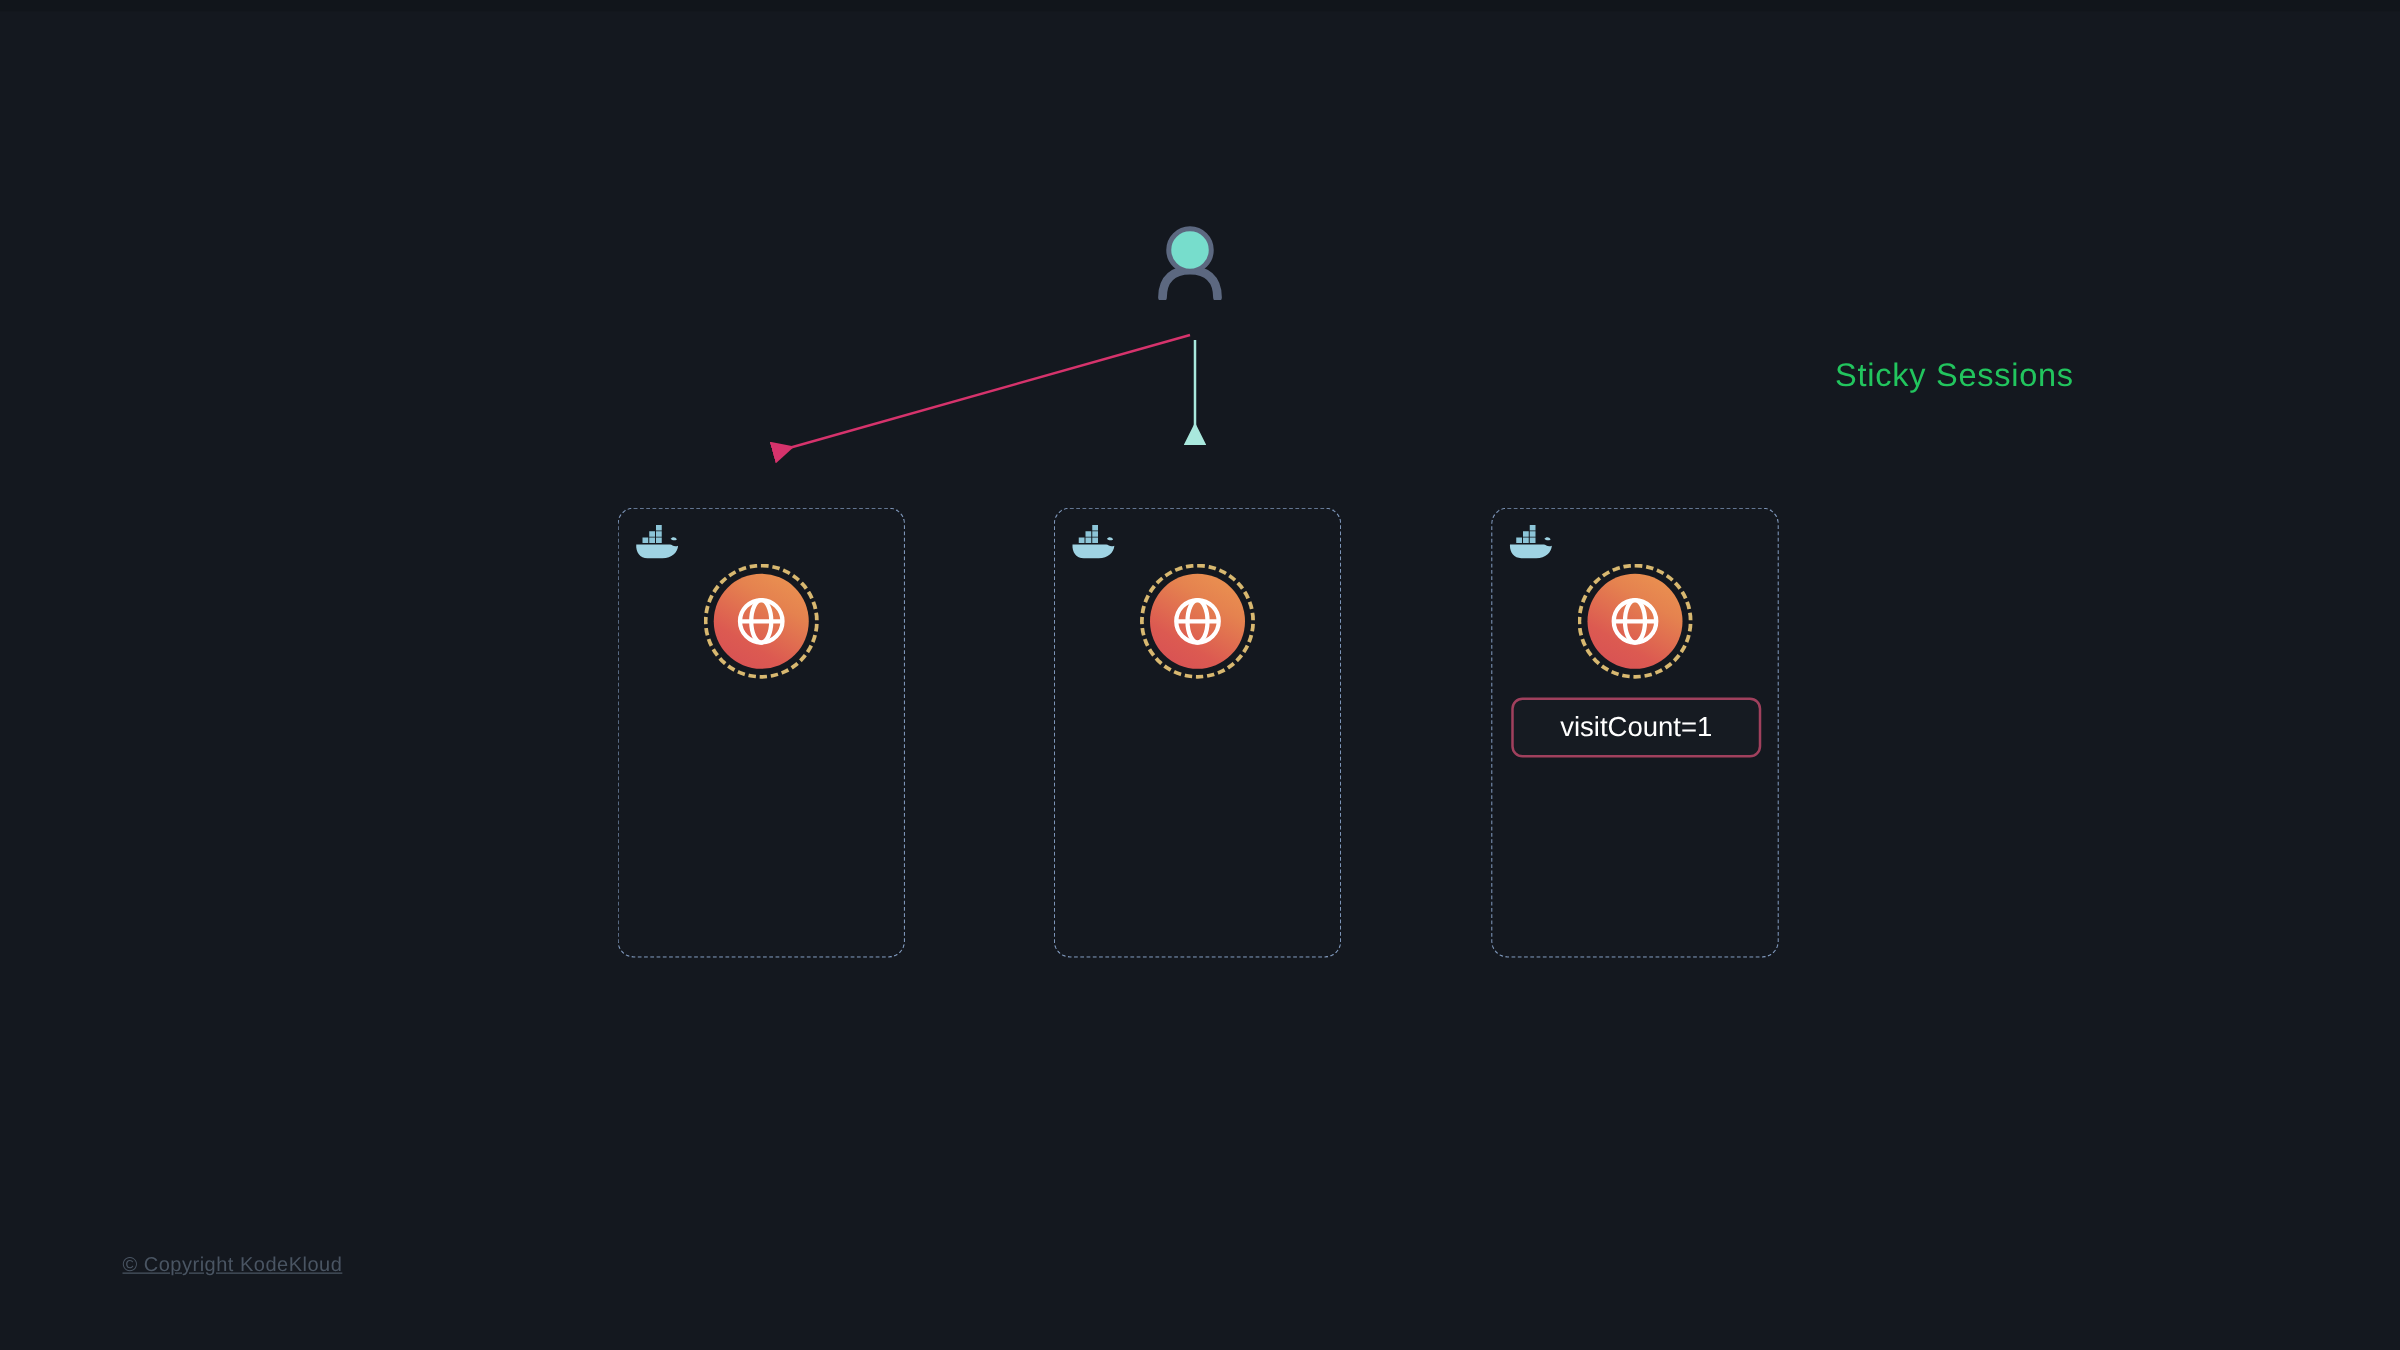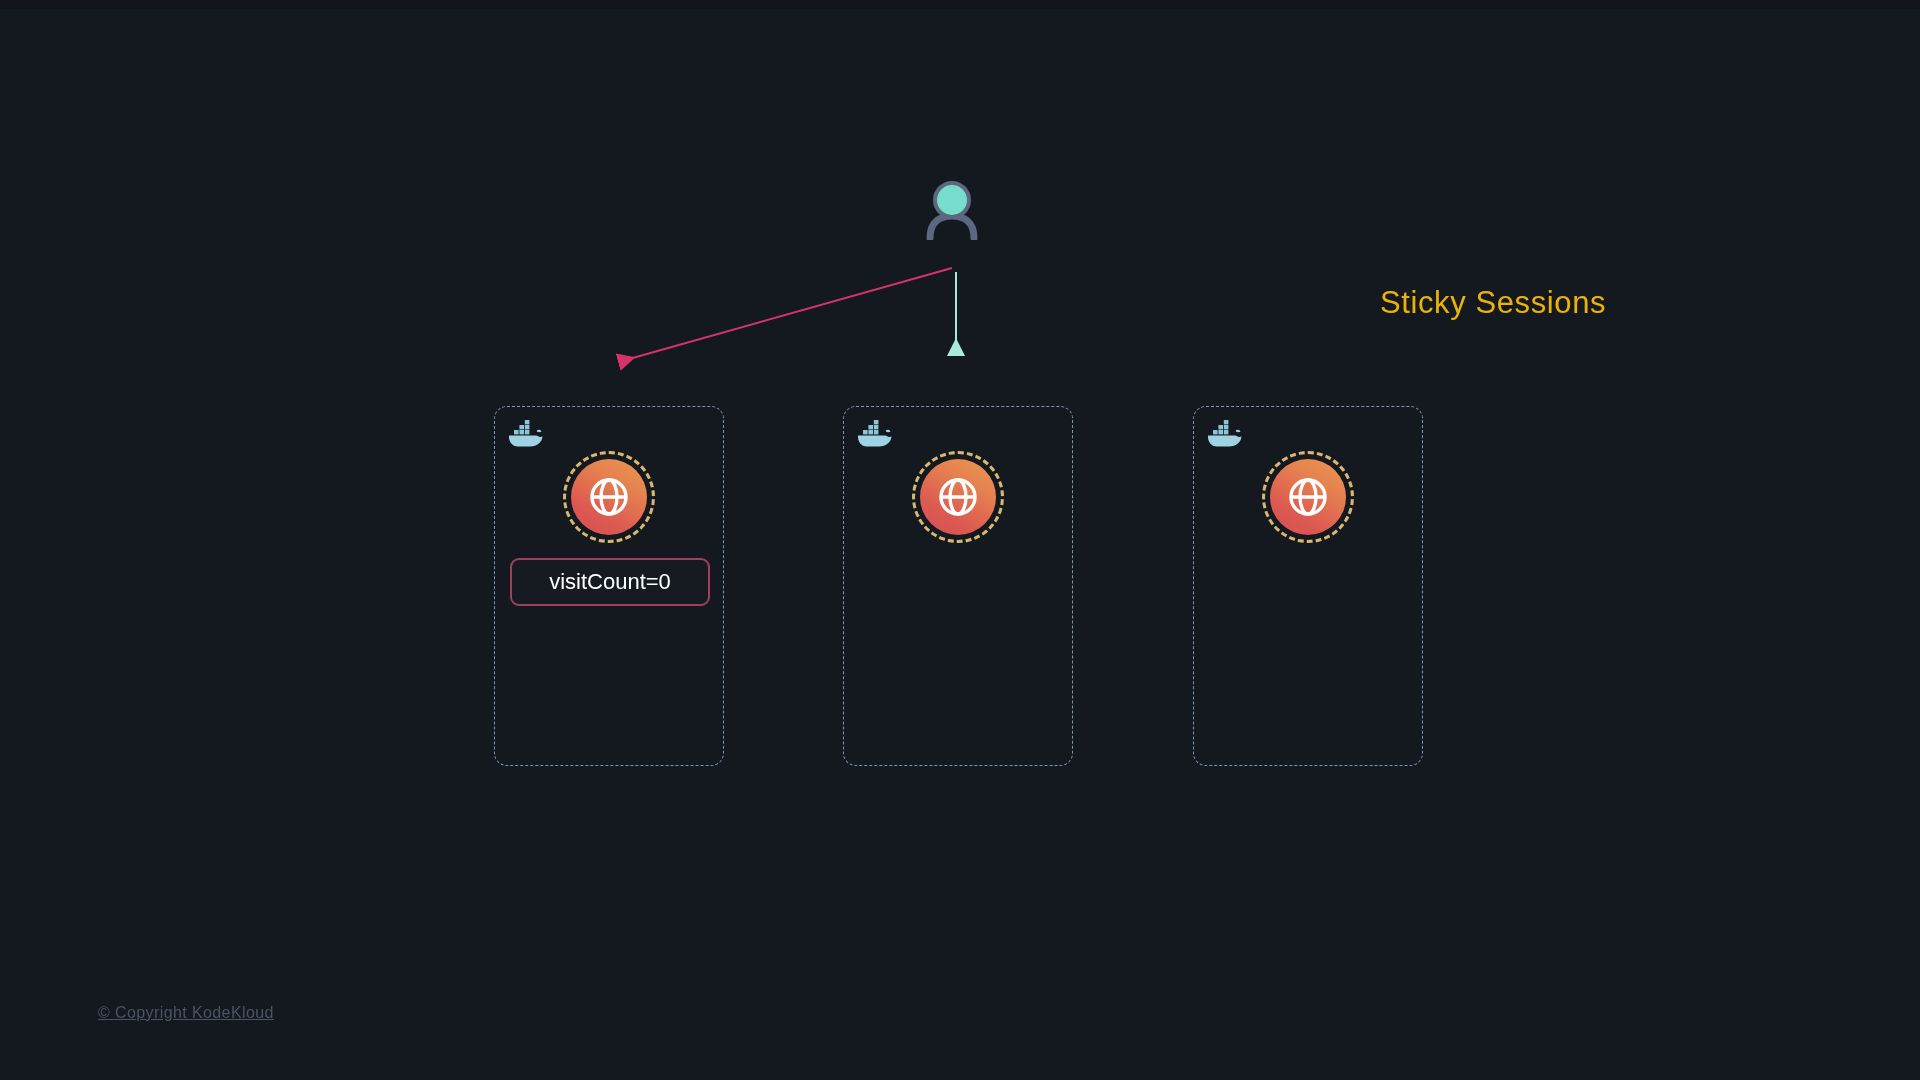--- a/index.html
+++ b/index.html
@@ -46,25 +46,25 @@
     position: absolute;
     left: 920px;
     top: 178px;
     width: 64px;
     height: 62px;
   }
 
   
   #sticky-label {
     position: absolute;
-    left: 1380px;
+    left: 1468px;
     top: 285px;
-    font-size: 31px;
+    font-size: 26px;
     letter-spacing: 0.6px;
-    color: #eab308;
+    color: #22c55e;
     white-space: nowrap;
   }
 
   
   .container-box {
     position: absolute;
     top: 406px;
     width: 230px;
     height: 360px;
     border: 1.6px dashed #7d95b8;
@@ -198,23 +198,20 @@
       <div class="globe-ring"></div>
       <div class="globe-disc">
         <svg width="44" height="44" viewBox="0 0 44 44">
           <circle cx="22" cy="22" r="17" fill="none" stroke="#ffffff" stroke-width="3.4"></circle>
           <ellipse cx="22" cy="22" rx="8" ry="17" fill="none" stroke="#ffffff" stroke-width="3.4"></ellipse>
           <line x1="5" y1="22" x2="39" y2="22" stroke="#ffffff" stroke-width="3.4"></line>
         </svg>
       </div>
     </div>
 
-    <div class="field-box row-0">
-      <span class="field-text">visitCount=0</span>
-    </div>
   </div>
 
   <div class="container-box" id="container-1">
     <div class="docker-icon">
       <svg width="38" height="30" viewBox="0 0 38 30">
         <g fill="#8cc5d8">
           <rect x="8" y="11" width="4.6" height="4.4"></rect>
           <rect x="13.4" y="11" width="4.6" height="4.4"></rect>
           <rect x="18.8" y="11" width="4.6" height="4.4"></rect>
           <rect x="13.4" y="6" width="4.6" height="4.4"></rect>
@@ -259,17 +256,20 @@
       <div class="globe-ring"></div>
       <div class="globe-disc">
         <svg width="44" height="44" viewBox="0 0 44 44">
           <circle cx="22" cy="22" r="17" fill="none" stroke="#ffffff" stroke-width="3.4"></circle>
           <ellipse cx="22" cy="22" rx="8" ry="17" fill="none" stroke="#ffffff" stroke-width="3.4"></ellipse>
           <line x1="5" y1="22" x2="39" y2="22" stroke="#ffffff" stroke-width="3.4"></line>
         </svg>
       </div>
     </div>
 
+    <div class="field-box row-0">
+      <span class="field-text">visitCount=1</span>
+    </div>
   </div>
 
   <div id="copyright">© Copyright KodeKloud</div>
 
 </div>
 
 </body></html>

